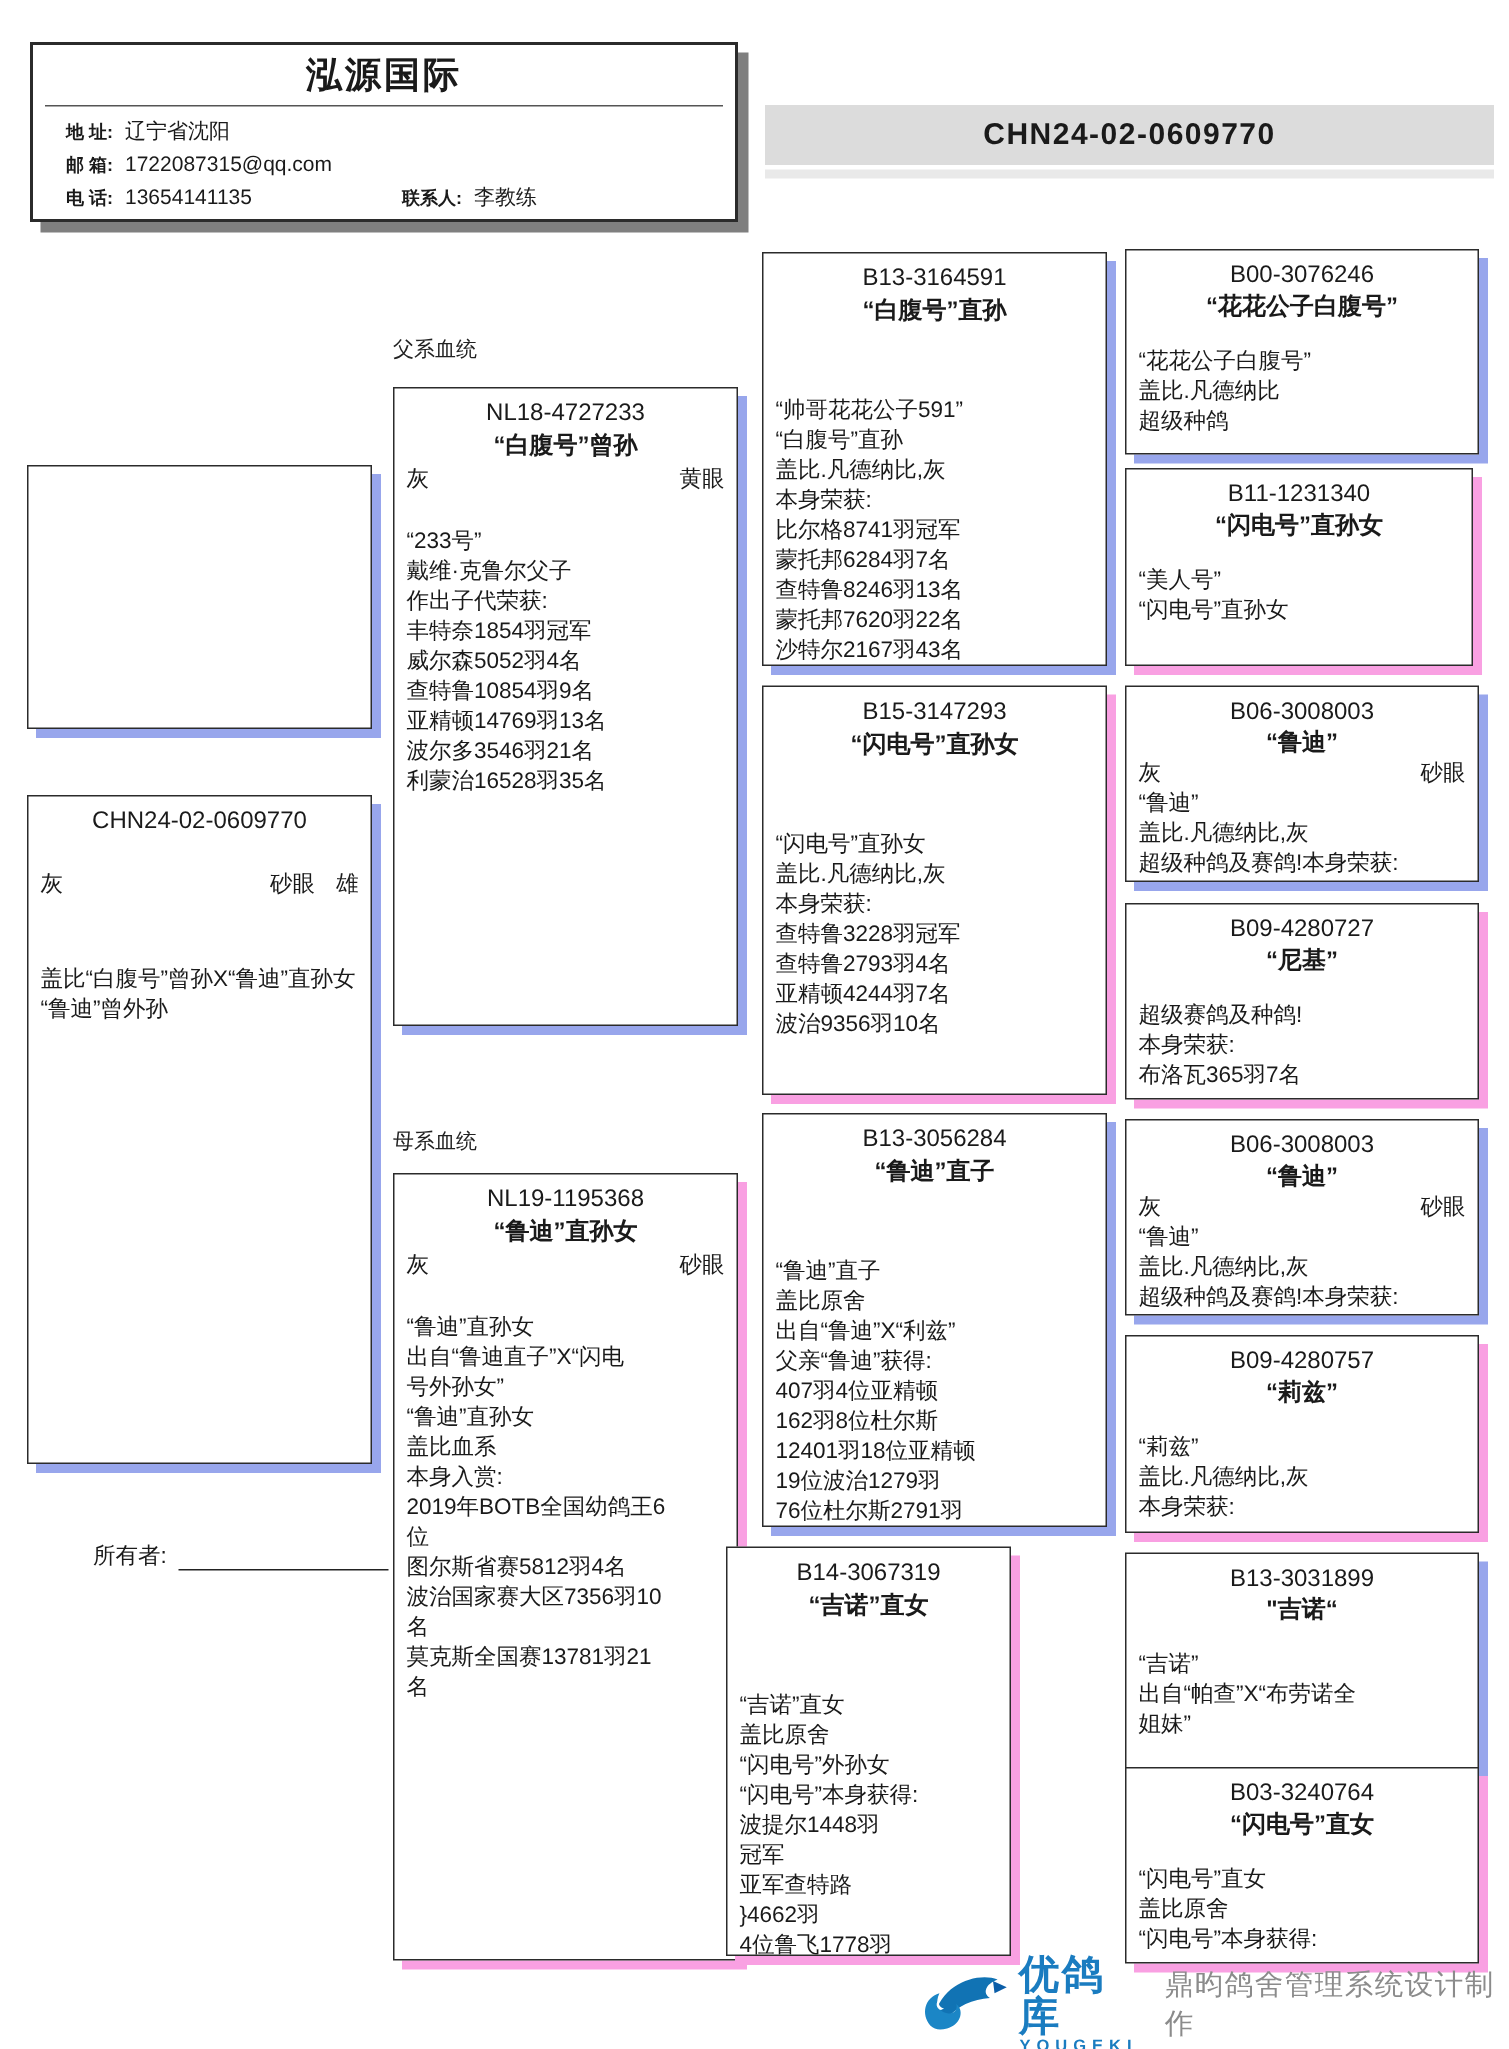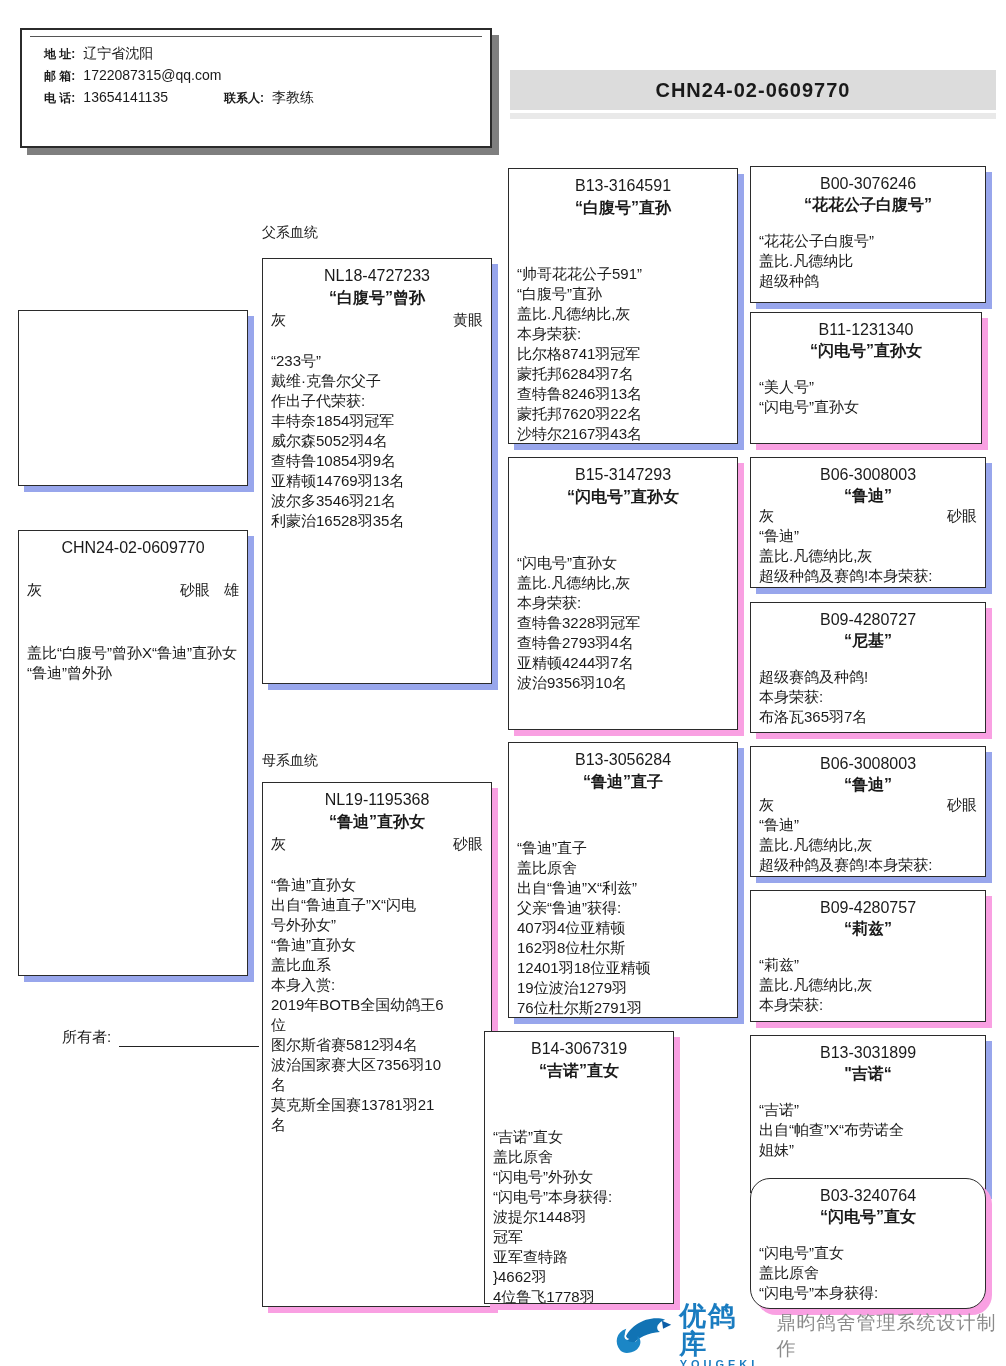--- a/index.html
+++ b/index.html
@@ -15,21 +15,21 @@
   .header-card{
     position:absolute;left:20px;top:28px;width:472px;height:120px;
     background:#fff;border:2px solid #2b2b2b;box-shadow:7px 7px 0 #7f7f7f;
     padding:4px 0 0 0;
   }
   .loft-name{font-size:24px;font-weight:bold;text-align:center;line-height:34px;letter-spacing:2px;}
   .header-rule{border:none;border-top:1px solid #555;margin:2px 8px 6px 8px;}
   .info-row{display:flex;align-items:baseline;padding:0 0 0 22px;line-height:21px;}
   .info-label{font-size:12px;font-weight:bold;white-space:pre;}
   .info-value{font-size:14px;margin-left:8px;}
-  .info-label.second{margin-left:56px;}
+  .info-label.second{margin-left:100px;}
   
   .ring-banner{
     position:absolute;left:510px;top:70px;width:486px;height:40px;background:var(--banner);
     display:flex;align-items:center;justify-content:center;
     font-size:20px;font-weight:bold;letter-spacing:1px;
   }
   .ring-banner-sub{position:absolute;left:510px;top:113px;width:486px;height:6px;background:#e9e9e9;}
   
   .box{position:absolute;background:#fff;border:1px solid #2b2b2b;overflow:hidden;}
   .box.sire{box-shadow:6px 6px 0 var(--sire);}
@@ -57,20 +57,21 @@
   .logo{width:64px;height:56px;}
   .brand-wrap{margin-left:6px;display:flex;flex-direction:column;align-items:center;}
   .brand{font-size:27px;font-weight:bold;color:var(--brand);line-height:28px;letter-spacing:2px;}
   .brand-en{font-size:11px;font-weight:bold;color:var(--brand);letter-spacing:4px;line-height:12px;}
   .credit{font-size:19px;color:var(--credit);margin-left:14px;letter-spacing:1px;}
 </style>
 </head>
 <body>
 
 <div class="header-card">
+  <div class="loft-name">泓源国际</div>
   <hr class="header-rule">
   <div class="info-row">
     <span class="info-label">地 址:</span>
     <span class="info-value">辽宁省沈阳</span>
   </div>
   <div class="info-row">
     <span class="info-label">邮 箱:</span>
     <span class="info-value">1722087315@qq.com</span>
   </div>
   <div class="info-row">
@@ -247,21 +248,21 @@
 盖比.凡德纳比,灰
 本身荣获:</div>
 </div>
 <div class="box sire ggp" style="left:750px;top:1035px;width:236px;height:158px;">
   <div class="box-title">B13-3031899</div>
   <div class="box-name">"吉诺“</div>
   <div class="box-body">“吉诺”
 出自“帕查”X“布劳诺全
 姐妹”</div>
 </div>
-<div class="box dam ggp" style="left:750px;top:1178px;width:236px;height:131px;border-radius:20px;">
+<div class="box dam ggp" style="left:750px;top:1178px;width:236px;height:131px;">
   <div class="box-title">B03-3240764</div>
   <div class="box-name">“闪电号”直女</div>
   <div class="box-body">“闪电号”直女
 盖比原舍
 “闪电号”本身获得:</div>
 </div>
 
 <div class="footer">
   <svg class="logo" viewBox="0 0 120 100">
     <path d="M22,66 C30,24 78,8 104,18 C88,24 84,36 94,42 C72,44 50,52 38,70 Z" fill="#1173b4"></path>

